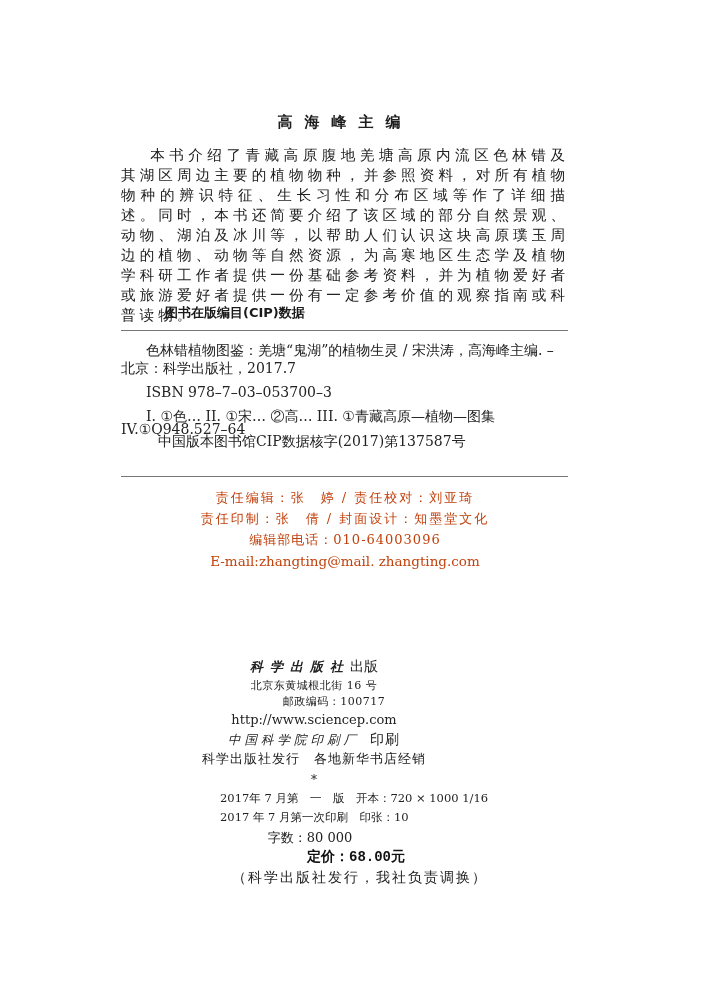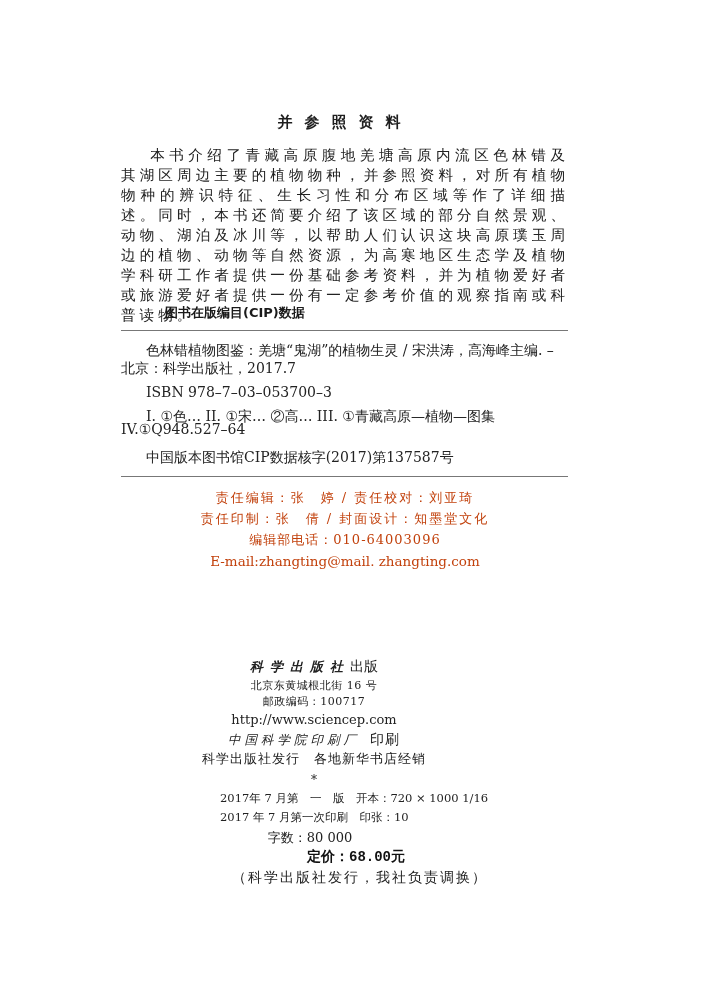--- a/index.html
+++ b/index.html
@@ -122,45 +122,45 @@
       font-size: 14px; line-height: 18px; color: #111;
     }
     .note {
       left: 0; width: 720px; text-align: center;
       font-size: 14px; line-height: 18px; letter-spacing: 2px; color: #222;
     }
   </style>
 </head>
 <body>
 
-<div class="abs intro-title">并参照资料</div>
+<div class="abs intro-title">高海峰主编</div>
 <div class="intro-body">本书介绍了青藏高原腹地羌塘高原内流区色林错及其湖区周边主要的植物物种，并参照资料，对所有植物物种的辨识特征、生长习性和分布区域等作了详细描述。同时，本书还简要介绍了该区域的部分自然景观、动物、湖泊及冰川等，以帮助人们认识这块高原璞玉周边的植物、动物等自然资源，为高寒地区生态学及植物学科研工作者提供一份基础参考资料，并为植物爱好者或旅游爱好者提供一份有一定参考价值的观察指南或科普读物。</div>
 
 <div class="abs cip-heading">图书在版编目(CIP)数据</div>
 <div class="rule" style="top:330px;"></div>
 
 <div class="abs cip-line cip-indent" style="top:341px;">色林错植物图鉴：羌塘“鬼湖”的植物生灵 / 宋洪涛，高海峰主编. –</div>
 <div class="abs cip-line cip-flush" style="top:359px;">北京：科学出版社，2017.7</div>
 <div class="abs cip-line cip-indent" style="top:383px;">ISBN 978–7–03–053700–3</div>
 <div class="abs cip-line cip-indent" style="top:407px;">I. ①色… II. ①宋… ②高… III. ①青藏高原—植物—图集</div>
 <div class="abs cip-line cip-flush" style="top:420px;text-align:right;">IV.①Q948.527–64</div>
-<div class="abs cip-line cip-indent" style="top:448px;">中国版本图书馆CIP数据核字(2017)第137587号</div>
+<div class="abs cip-line cip-indent" style="top:432px;margin-left:12px;">中国版本图书馆CIP数据核字(2017)第137587号</div>
 
 <div class="rule" style="top:476px;"></div>
 
 <div class="abs credit" style="top:489px;">责任编辑：张　婷 / 责任校对：刘亚琦</div>
 <div class="abs credit" style="top:510px;">责任印制：张　倩 / 封面设计：知墨堂文化</div>
 <div class="abs credit phone" style="top:531px;">编辑部电话：010-64003096</div>
 <div class="abs credit email" style="top:552px;">E-mail:zhangting@mail. zhangting.com</div>
 
 <div class="abs pub" style="top:658px;">
   <span class="pub-name">科学出版社</span><span class="pub-suffix">出版</span>
 </div>
 <div class="abs pub small" style="top:678px;">北京东黄城根北街 16 号</div>
-<div class="abs pub small" style="top:694px;">邮政编码：100717</div>
+<div class="abs pub small" style="top:694px;padding-left:20px;">邮政编码：100717</div>
 <div class="abs pub url" style="top:712px;">http://www.sciencep.com</div>
 <div class="abs pub" style="top:731px;">
   <span class="printer-name">中国科学院印刷厂</span><span class="printer-suffix">印刷</span>
 </div>
 <div class="abs pub dist" style="top:751px;">科学出版社发行　各地新华书店经销</div>
 <div class="abs pub star" style="top:772px;">*</div>
 
 <div class="abs edition" style="top:790px;">2017年 7 月第　一　版　开本：720 × 1000  1/16</div>
 <div class="abs edition" style="top:809px;">2017 年 7 月第一次印刷　印张：10</div>
 <div class="abs wordcount" style="top:830px;">字数：80 000</div>

